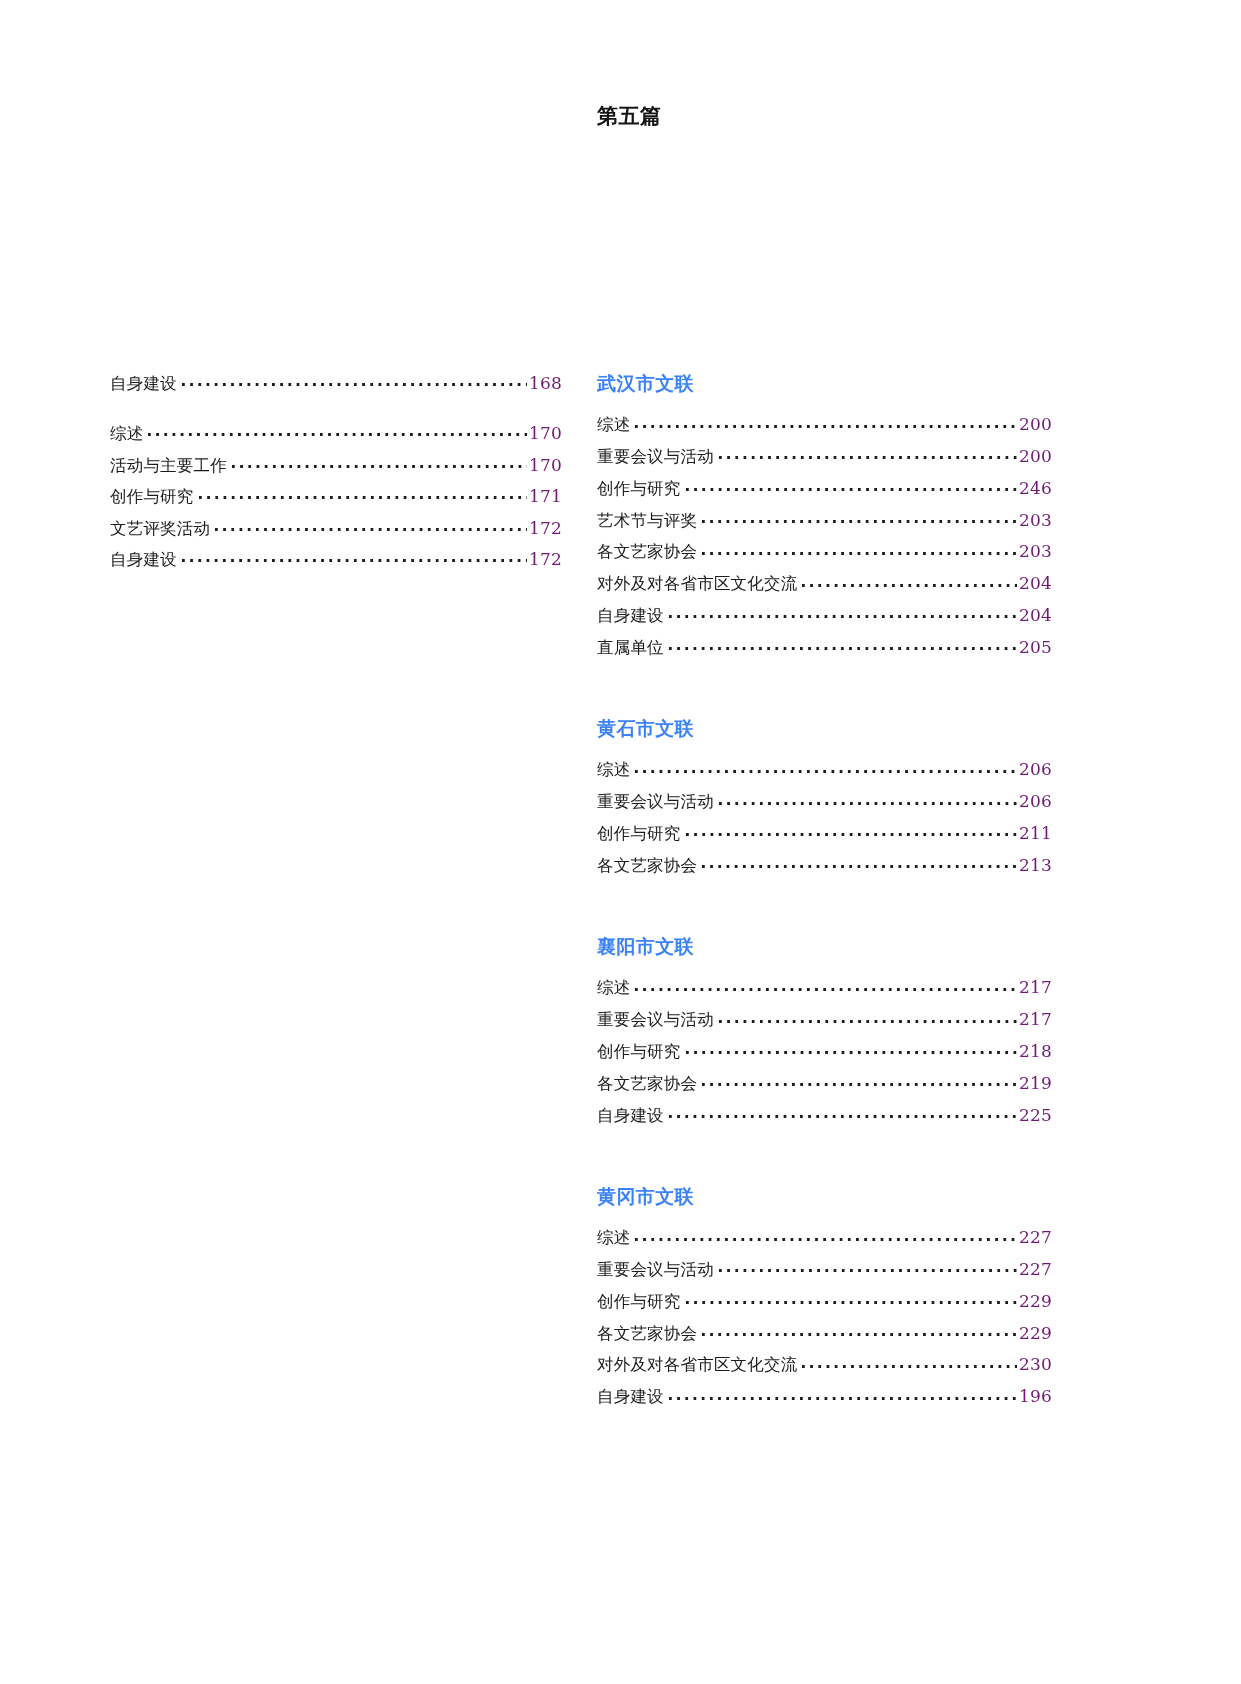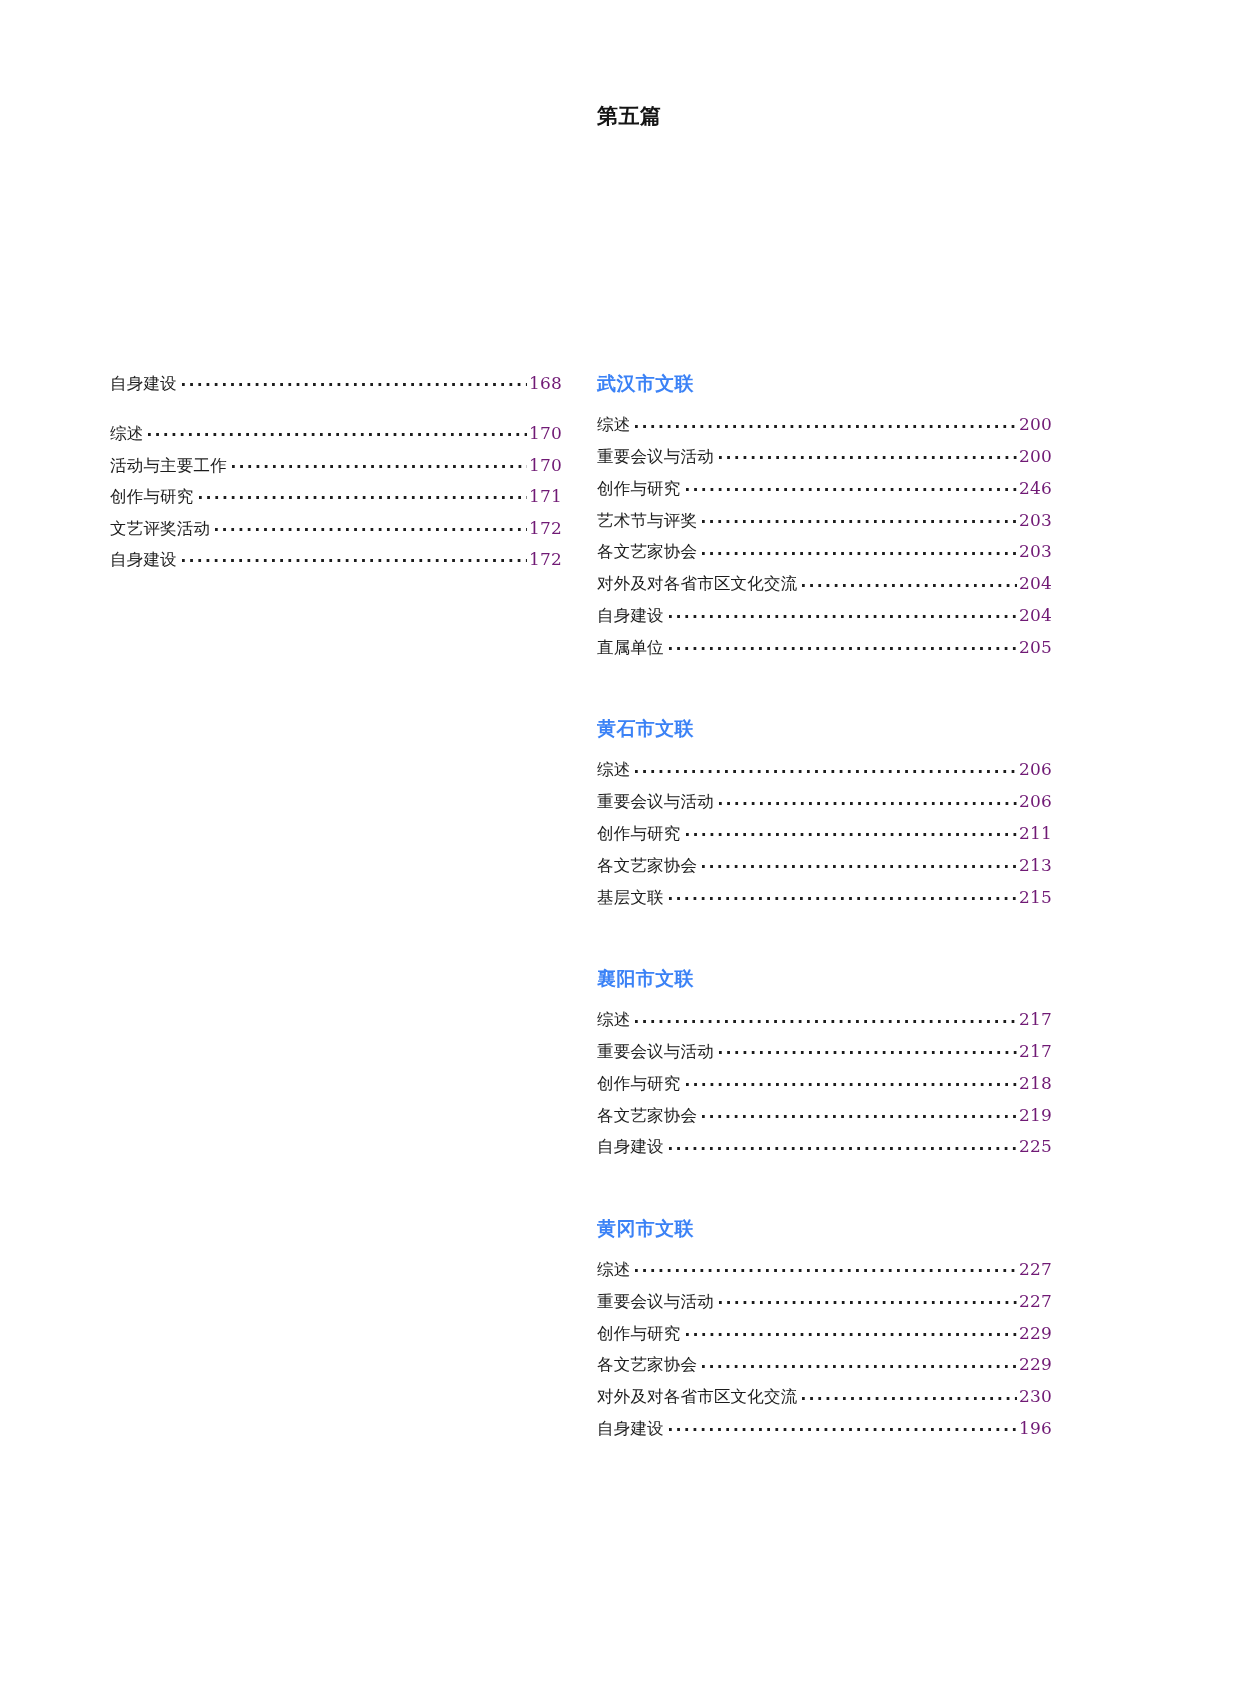--- a/index.html
+++ b/index.html
@@ -234,25 +234,20 @@
             <div class="toc-entry">
               <span class="toc-label">创作与研究</span>
               <span class="toc-leader"></span>
               <span class="toc-page">211</span>
             </div>
             <div class="toc-entry">
               <span class="toc-label">各文艺家协会</span>
               <span class="toc-leader"></span>
               <span class="toc-page">213</span>
             </div>
-            <div class="toc-entry">
-              <span class="toc-label">基层文联</span>
-              <span class="toc-leader"></span>
-              <span class="toc-page">215</span>
-            </div>
           </div>
         </div>
         <div class="section">
           <div class="section-header sp-before-header-lg">襄阳市文联</div>
           <div class="sp-after-header">
             <div class="toc-entry">
               <span class="toc-label">综述</span>
               <span class="toc-leader"></span>
               <span class="toc-page">217</span>
             </div>

